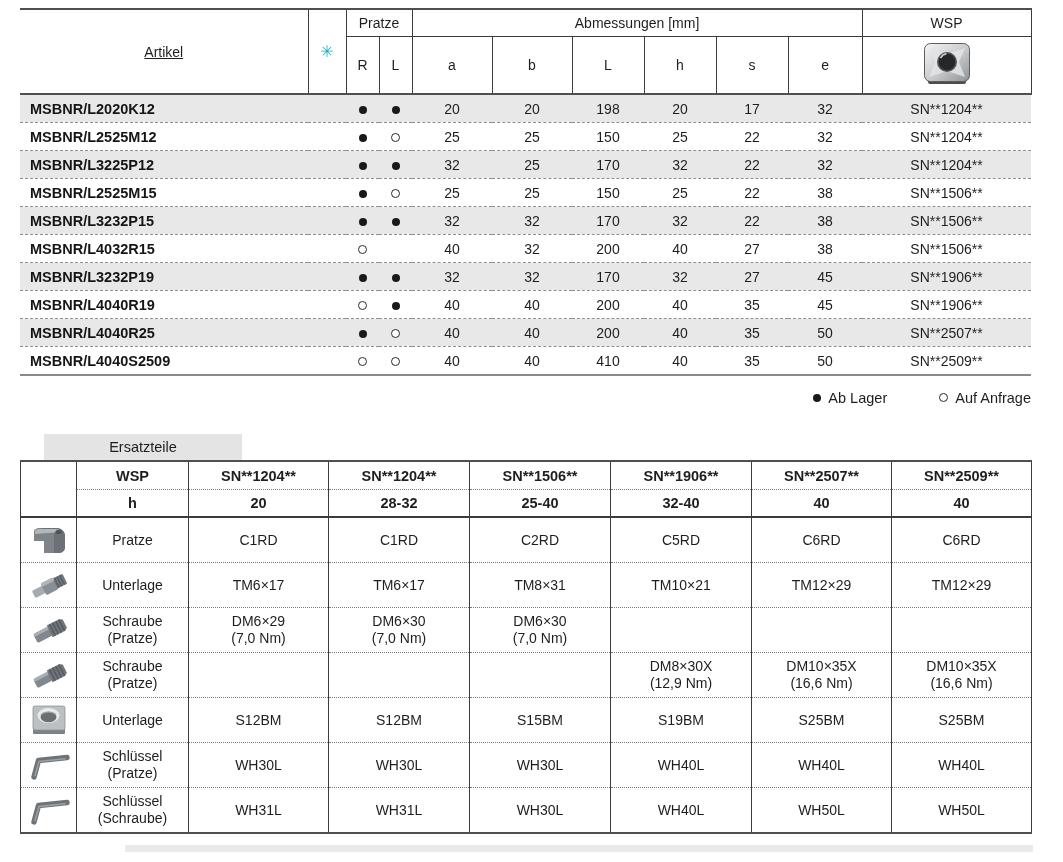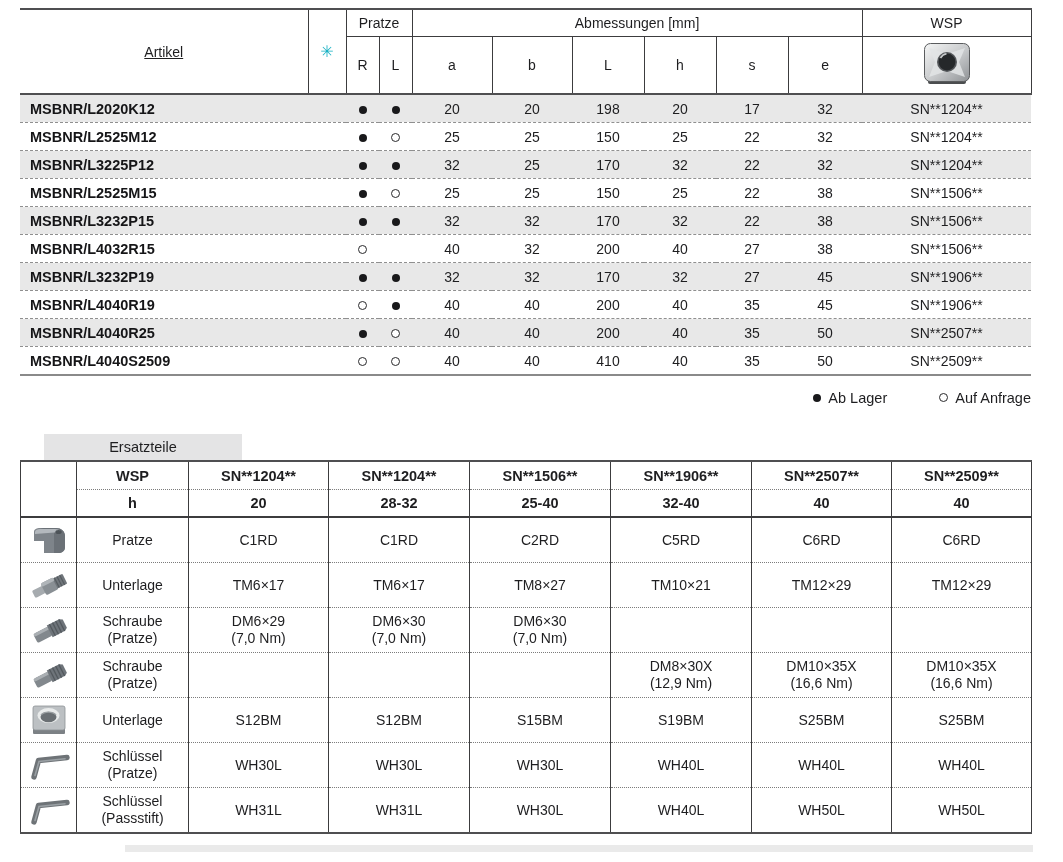--- a/index.html
+++ b/index.html
@@ -332,21 +332,21 @@
             <td>
               <div class="cell-line">Unterlage</div>
             </td>
             <td>
               <div class="cell-line">TM6×17</div>
             </td>
             <td>
               <div class="cell-line">TM6×17</div>
             </td>
             <td>
-              <div class="cell-line">TM8×27</div>
+              <div class="cell-line">TM8×31</div>
             </td>
             <td>
               <div class="cell-line">TM10×21</div>
             </td>
             <td>
               <div class="cell-line">TM12×29</div>
             </td>
             <td>
               <div class="cell-line">TM12×29</div>
             </td>
@@ -483,21 +483,21 @@
           </tr>
           <tr>
             <td class="iconcell">
   <svg width="44" height="32" viewBox="0 0 44 32">
     <path d="M7 28 L11.5 11.5 L40 8.5" fill="none" stroke="#6e7377" stroke-width="5.4" stroke-linejoin="round" stroke-linecap="round"></path>
     <path d="M8 26.5 L12 12.5 L38 9.7" fill="none" stroke="#9aa0a4" stroke-width="1.6" stroke-linecap="round"></path>
   </svg>
 </td>
             <td>
               <div class="cell-line">Schlüssel</div>
-              <div class="cell-line">(Passstift)</div>
+              <div class="cell-line">(Schraube)</div>
             </td>
             <td>
               <div class="cell-line">WH31L</div>
             </td>
             <td>
               <div class="cell-line">WH31L</div>
             </td>
             <td>
               <div class="cell-line">WH30L</div>
             </td>

